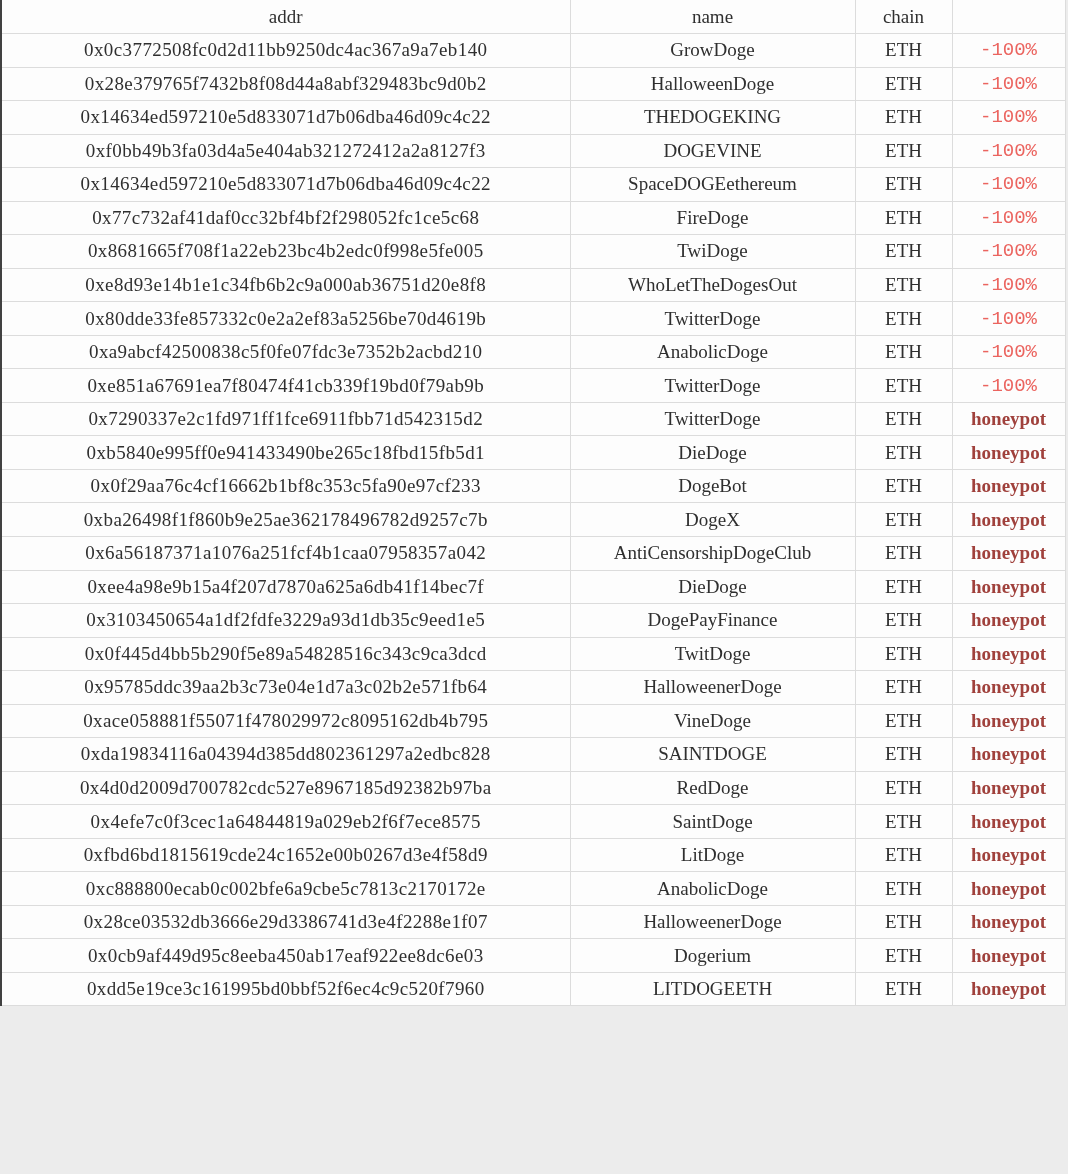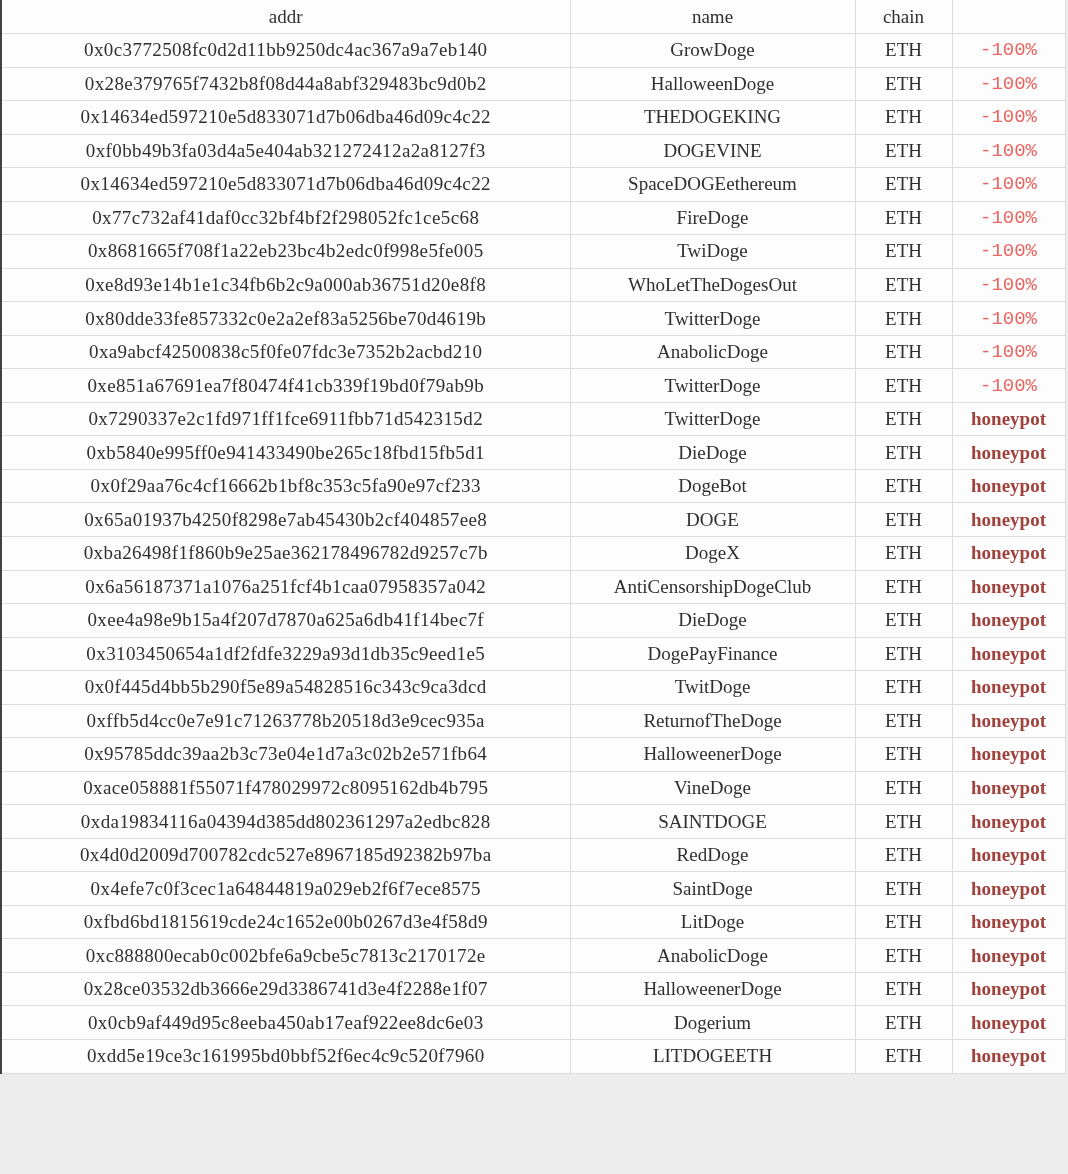--- a/index.html
+++ b/index.html
@@ -145,26 +145,20 @@
     <td class="chain">ETH</td>
     <td class="status-honeypot" style="color: rgb(160, 65, 60);">honeypot</td>
   </tr>
         <tr>
     <td class="addr">0x0f29aa76c4cf16662b1bf8c353c5fa90e97cf233</td>
     <td class="name">DogeBot</td>
     <td class="chain">ETH</td>
     <td class="status-honeypot" style="color: rgb(160, 65, 60);">honeypot</td>
   </tr>
         <tr>
-    <td class="addr">0x65a01937b4250f8298e7ab45430b2cf404857ee8</td>
-    <td class="name">DOGE</td>
-    <td class="chain">ETH</td>
-    <td class="status-honeypot" style="color: rgb(160, 65, 60);">honeypot</td>
-  </tr>
-        <tr>
     <td class="addr">0xba26498f1f860b9e25ae362178496782d9257c7b</td>
     <td class="name">DogeX</td>
     <td class="chain">ETH</td>
     <td class="status-honeypot" style="color: rgb(160, 65, 60);">honeypot</td>
   </tr>
         <tr>
     <td class="addr">0x6a56187371a1076a251fcf4b1caa07958357a042</td>
     <td class="name">AntiCensorshipDogeClub</td>
     <td class="chain">ETH</td>
     <td class="status-honeypot" style="color: rgb(160, 65, 60);">honeypot</td>
@@ -177,26 +171,20 @@
   </tr>
         <tr>
     <td class="addr">0x3103450654a1df2fdfe3229a93d1db35c9eed1e5</td>
     <td class="name">DogePayFinance</td>
     <td class="chain">ETH</td>
     <td class="status-honeypot" style="color: rgb(160, 65, 60);">honeypot</td>
   </tr>
         <tr>
     <td class="addr">0x0f445d4bb5b290f5e89a54828516c343c9ca3dcd</td>
     <td class="name">TwitDoge</td>
-    <td class="chain">ETH</td>
-    <td class="status-honeypot" style="color: rgb(160, 65, 60);">honeypot</td>
-  </tr>
-        <tr>
-    <td class="addr">0xffb5d4cc0e7e91c71263778b20518d3e9cec935a</td>
-    <td class="name">ReturnofTheDoge</td>
     <td class="chain">ETH</td>
     <td class="status-honeypot" style="color: rgb(160, 65, 60);">honeypot</td>
   </tr>
         <tr>
     <td class="addr">0x95785ddc39aa2b3c73e04e1d7a3c02b2e571fb64</td>
     <td class="name">HalloweenerDoge</td>
     <td class="chain">ETH</td>
     <td class="status-honeypot" style="color: rgb(160, 65, 60);">honeypot</td>
   </tr>
         <tr>

